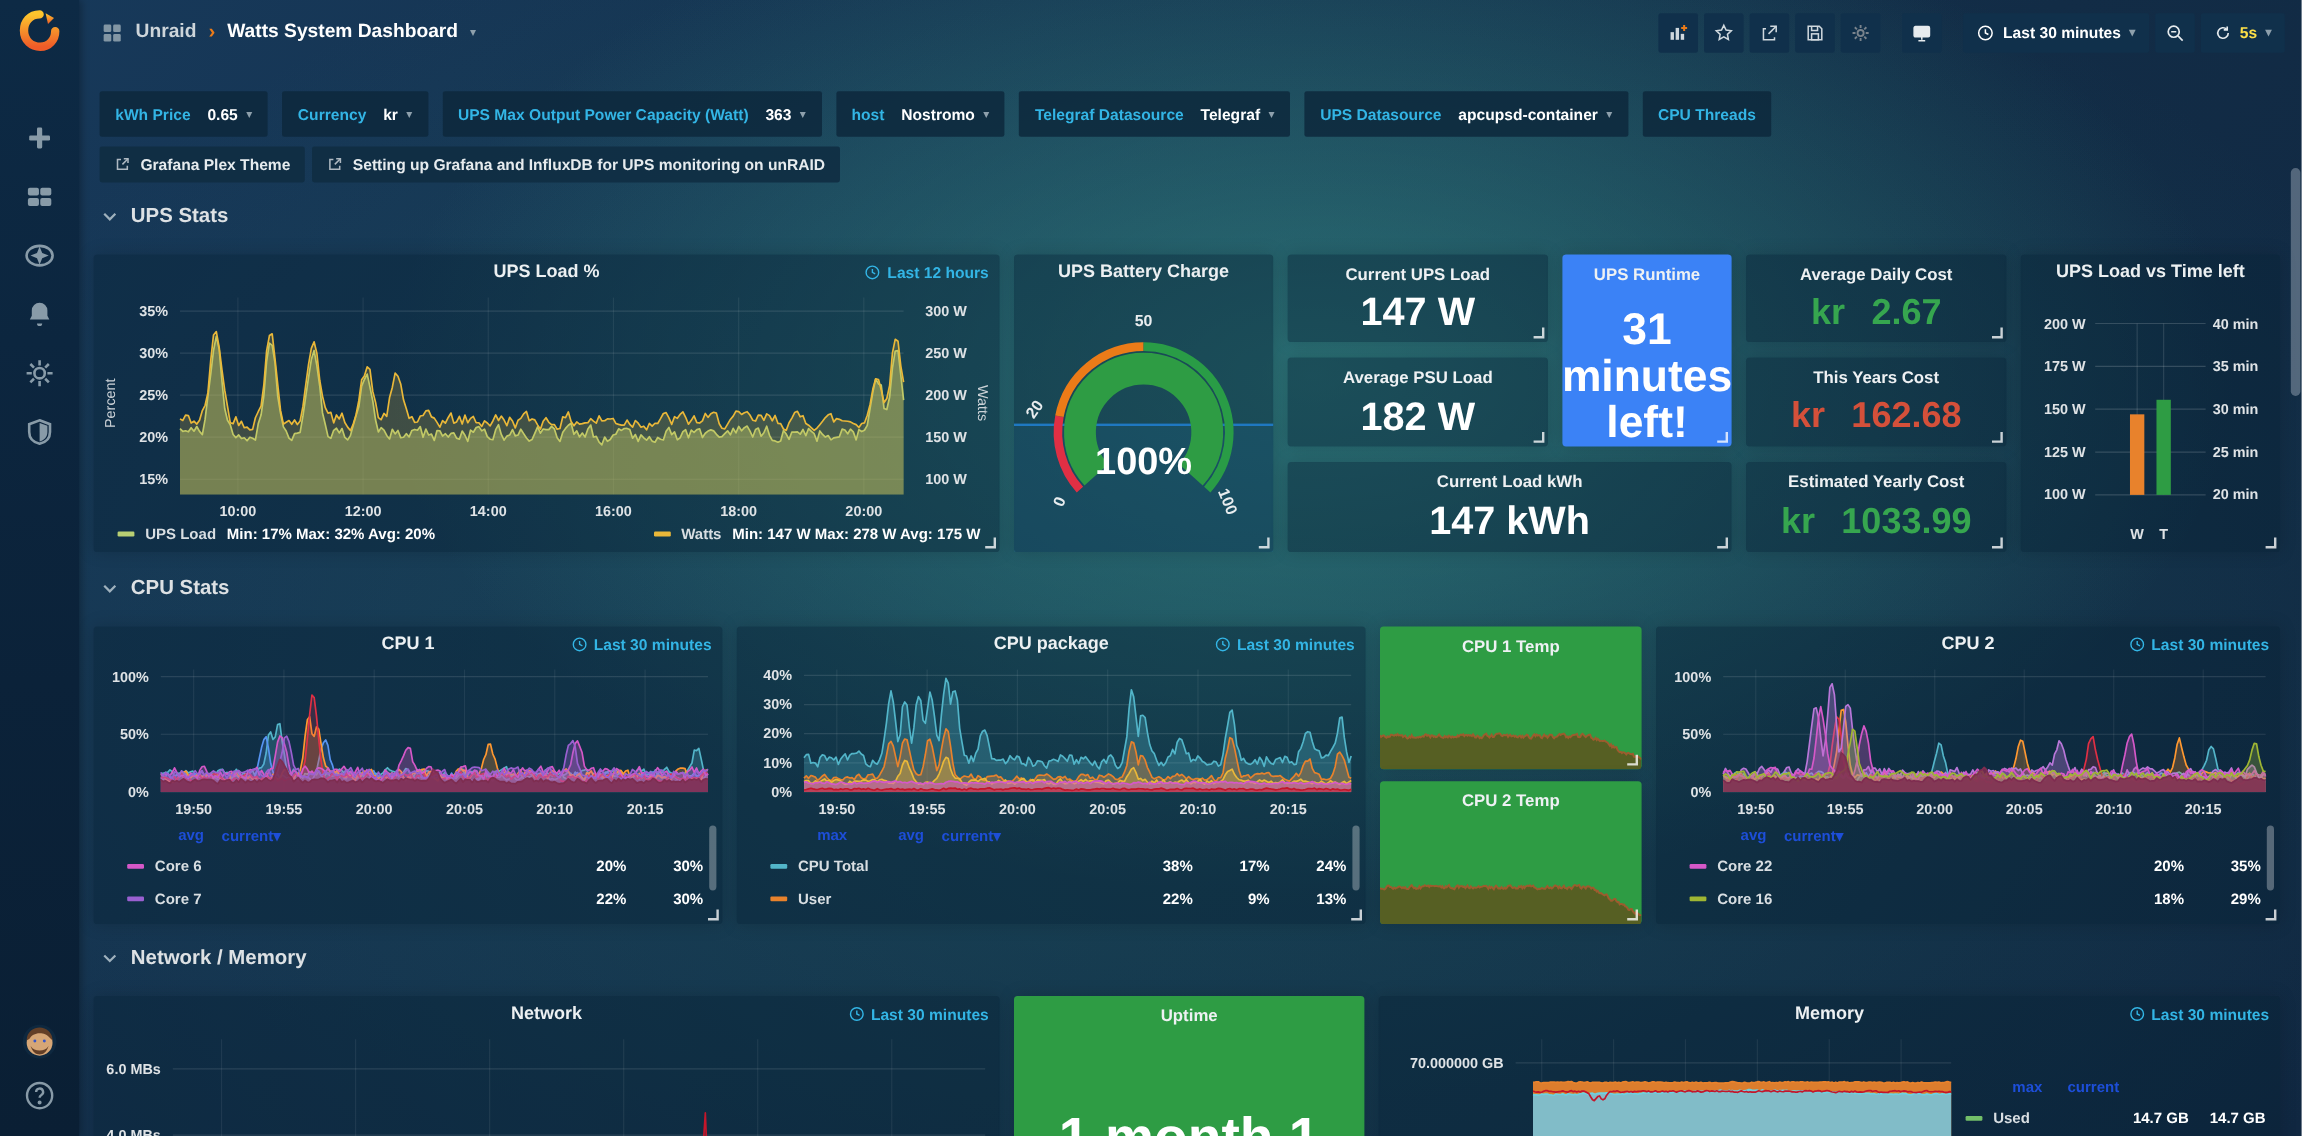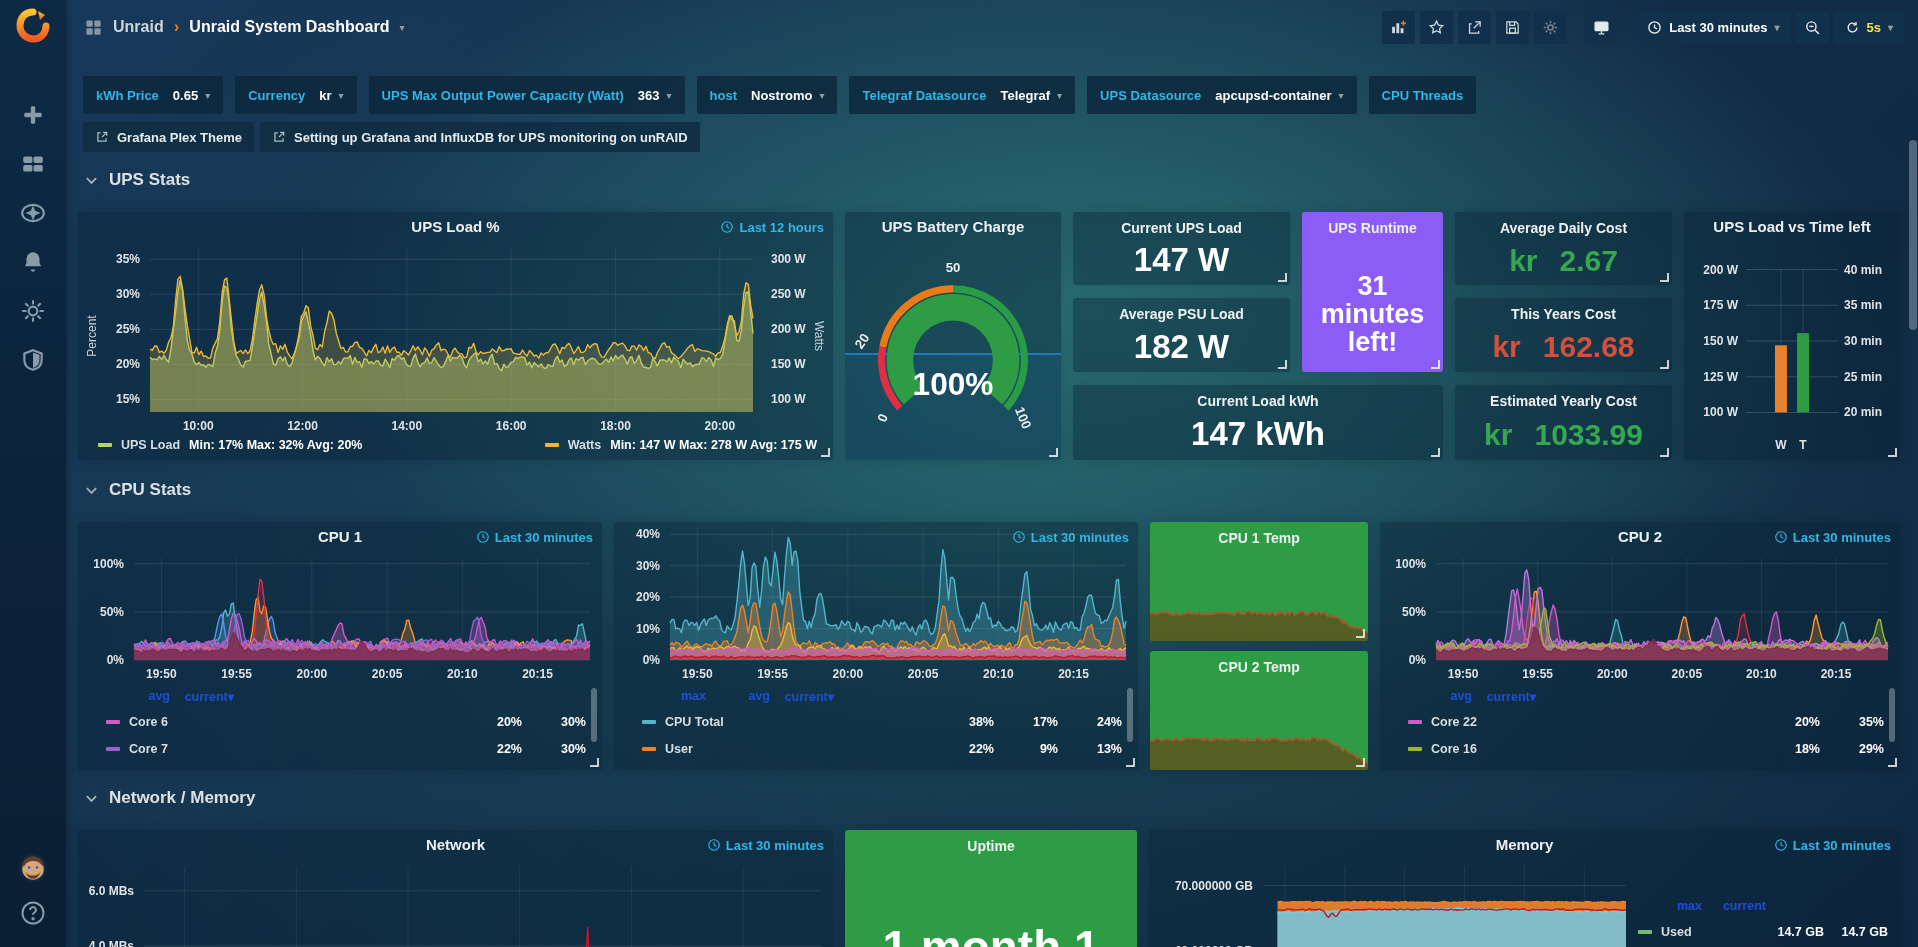--- a/index.html
+++ b/index.html
@@ -74,21 +74,21 @@
   .lg-name{flex:1;display:flex;align-items:center;gap:9px}
   .lg-col{width:64px;text-align:right;color:#fff}
   .lg-hcol{width:64px;text-align:right}
   .lg-scroll{position:absolute;right:5px;top:4px;width:6px;height:54px;background:rgba(255,255,255,.3);border-radius:3px}
   .lg-right{position:absolute;right:12px;top:34px;width:250px;padding:0}
   
   .stat{display:flex;flex-direction:column;align-items:center;overflow:hidden}
   .stat-title{font-size:14px;font-weight:bold;color:#eef1f3;margin-top:8px;flex:none}
   .stat-value{flex:1;display:flex;align-items:center;justify-content:center;font-size:33px;font-weight:bold;color:#fff;line-height:1.04;text-align:center;width:100%}
   .stat-value .prefix{margin-right:22px}
-  .runtime .stat-value{font-size:27px;padding:0 8px}
+  .runtime .stat-value{font-size:37px;padding:0 8px}
   .cost .stat-value{font-size:30px}
   .temp .stat-value{font-size:37px;padding-bottom:30px}
   .spark{position:absolute;left:0;right:0;bottom:0;height:42px}
   .spark svg{width:100%;height:100%}
   .uptime-value{position:absolute;top:90px;left:0;width:100%;text-align:center;font-size:46px;font-weight:bold;color:#fff}
   
   .gauge-wrap{position:absolute;left:6px;right:6px;top:30px;bottom:6px}
   .gauge-wrap svg{width:100%;height:100%}
   .spark-line{position:absolute;left:0;right:0;top:57%;height:2px;background:#1f78c1}
   .spark-fill{position:absolute;left:0;right:0;top:calc(57% + 2px);bottom:0;background:rgba(31,120,193,.12)}
@@ -169,21 +169,21 @@
     <span style="display:flex">
       <svg width="19" height="19" viewBox="0 0 24 24" fill="#8296a4">
           <rect x="3" y="3" width="8" height="8" rx="1.5"></rect>
           <rect x="13" y="3" width="8" height="8" rx="1.5"></rect>
           <rect x="3" y="13" width="8" height="8" rx="1.5"></rect>
           <rect x="13" y="13" width="8" height="8" rx="1.5"></rect>
         </svg>
       </span>
     <span class="folder">Unraid</span>
     <span class="sep">›</span>
-    <span class="title">Unraid System Dashboard</span>
+    <span class="title">Watts System Dashboard</span>
     <span class="caret">▾</span>
   </div>
   <div class="nav-right">
     <div class="icon-btn">
       <svg viewBox="0 0 24 24">
           <rect x="3" y="11" width="4" height="9" fill="#cfd8de"></rect>
           <rect x="9" y="6" width="4" height="14" fill="#cfd8de"></rect>
           <rect x="15" y="13" width="4" height="7" fill="#cfd8de"></rect>
           <path d="M19 2.5v7M15.5 6h7" stroke="#eb7b18" stroke-width="2.4" fill="none"></path>
         </svg>
@@ -412,21 +412,21 @@
   <div class="stat-value">147 W</div>
 </div>
 <div class="panel stat" style="left:1073px;top:298px;width:217px;height:74px">
   <div class="stat-title">Average PSU Load</div>
   <div class="stat-value">182 W</div>
 </div>
 <div class="panel stat" style="left:1073px;top:385px;width:370px;height:75px">
   <div class="stat-title">Current Load kWh</div>
   <div class="stat-value">147 kWh</div>
 </div>
-<div class="panel stat runtime" style="left: 1302px; top: 212px; width: 141px; height: 160px; background: #8b5cf6; gap: 20px;">
+<div class="panel stat runtime" style="left: 1302px; top: 212px; width: 141px; height: 160px; background: #3b82f6; gap: 20px;">
   <div class="stat-title">UPS Runtime</div>
   <div class="stat-value">31 minutes left!</div>
 </div>
 <div class="panel stat cost" style="left:1455px;top:212px;width:217px;height:73px">
   <div class="stat-title">Average Daily Cost</div>
   <div class="stat-value" style="color: rgb(54, 166, 79);">
       <span class="prefix">kr</span>
       <span>2.67</span>
     </div>
 </div>
@@ -544,20 +544,21 @@
           </div>
           <span class="lg-col">22%</span>
           <span class="lg-col">30%</span>
         </div>
         <div class="lg-scroll"></div>
       </div>
     </div>
 </div>
 
 <div class="panel graph" style="left:614px;top:522px;width:524px;height:248px">
+  <div class="p-head">CPU package</div>
   <div class="p-time">
     <svg viewBox="0 0 24 24" fill="none" stroke="currentColor" stroke-width="2">
         <circle cx="12" cy="12" r="9"></circle>
         <path d="M12 7v5l4 2"></path>
       </svg>
     <span>Last 30 minutes</span>
     </div>
   <div class="p-chart">
       <div class="plot" style="inset: 6px 12px 24px 56px;">
         <svg viewBox="0 0 100 100" preserveAspectRatio="none">

